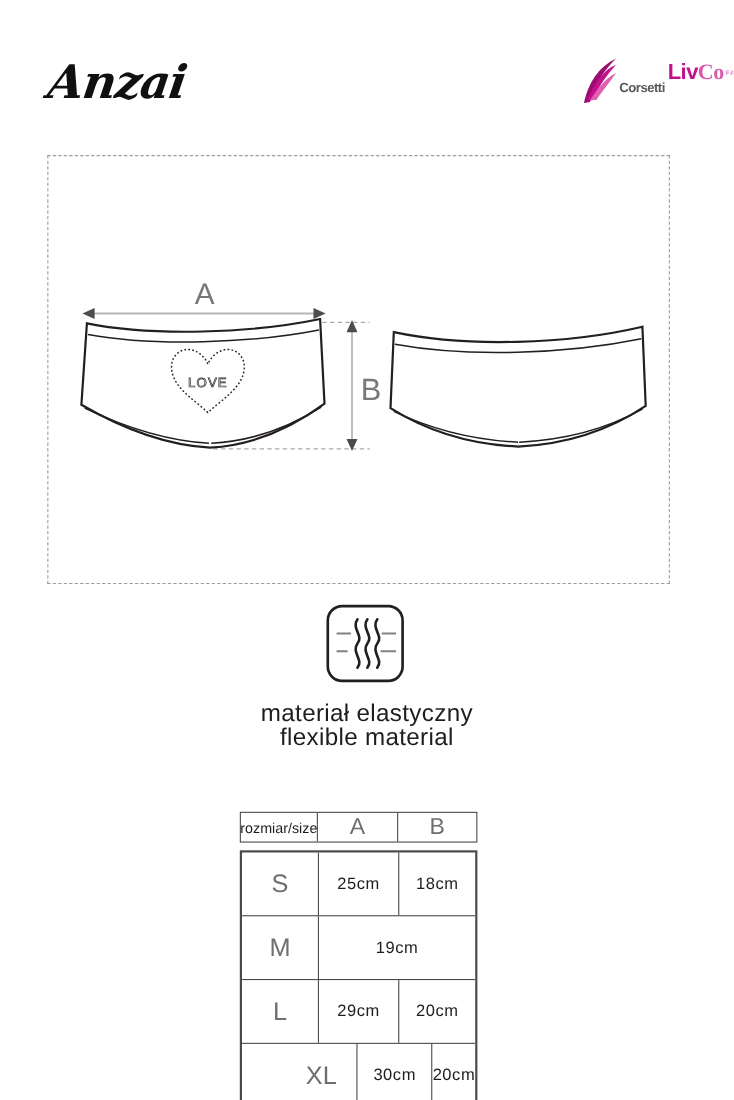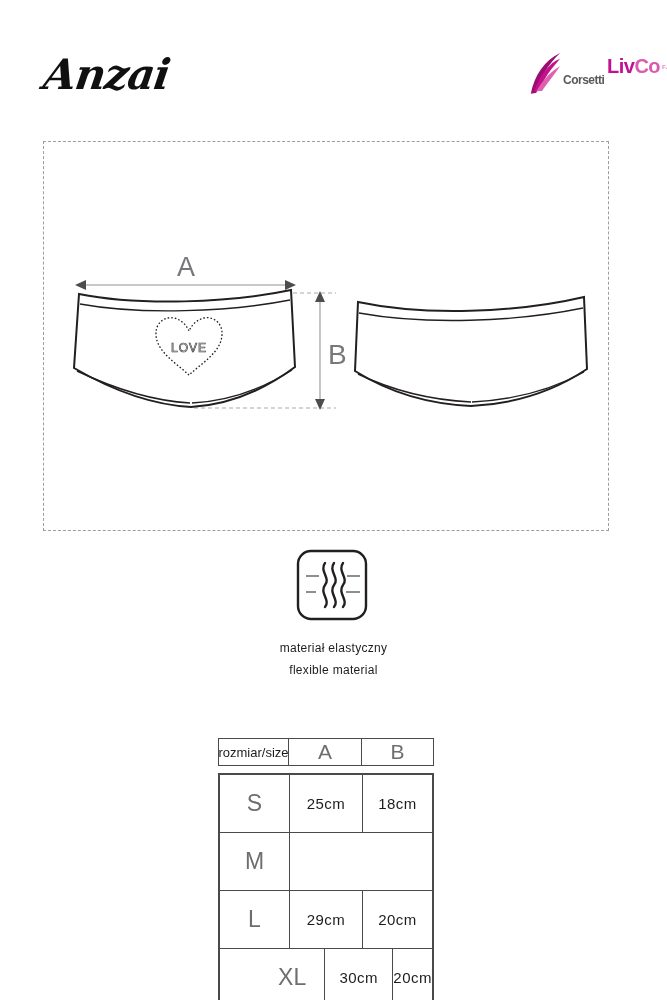--- a/index.html
+++ b/index.html
@@ -11,35 +11,35 @@
   .script-name{
     position:absolute;left:44px;top:50px;
     font-family:"DejaVu Serif",serif;font-style:italic;font-weight:bold;
     font-size:42px;color:#101010;transform:skewX(-8deg);letter-spacing:-1px;
   }
   .brand{position:absolute;left:527px;top:48px;display:flex;align-items:flex-start;}
   .brand .wing{width:34px;height:48px;margin-right:2px;}
   .brand-text{display:flex;flex-direction:column;line-height:1;}
   .brand-line1{display:flex;align-items:flex-start;margin-top:8px;}
   .brand-liv{font-size:20px;font-weight:bold;color:#c21090;letter-spacing:-0.5px;margin-left:44px;}
-  .brand-co{font-size:20px;font-weight:bold;color:#d95aae;letter-spacing:-0.5px;}
+  .brand-co{font-size:20px;font-weight:bold;color:#d95aae;letter-spacing:-0.5px;font-family:Liberation Serif, serif;}
   .brand-fashion{font-size:6px;font-weight:bold;color:#e583c4;margin-left:2px;margin-top:6px;letter-spacing:0.5px;}
   .brand-reg{font-size:5px;vertical-align:super;}
   .brand-corsetti{font-size:12px;font-weight:bold;color:#58595b;margin-top:-2px;letter-spacing:-0.5px;}
   
   .dashed-box{
     position:absolute;left:43px;top:141px;width:566px;height:390px;
     border:1px dashed #9d9d9d;box-sizing:border-box;
   }
   .dashed-box svg{display:block;}
   
   .mat-icon{position:absolute;left:295px;top:548px;width:74px;height:74px;}
   .mat-caption{
     position:absolute;left:0;top:637px;width:667px;text-align:center;
-    font-size:12px;line-height:22px;color:#1d1d1b;letter-spacing:0.3px;
+    font-size:22px;line-height:22px;color:#1d1d1b;letter-spacing:0.3px;
   }
   
   .size-table{position:absolute;left:218px;top:738px;width:216px;}
   .t-head{display:flex;height:28px;border:1px solid #4a4a4b;box-sizing:border-box;background:#fff;}
   .t-body{border:2px solid #4a4a4b;margin-top:7px;background:#fff;}
   .t-row{display:flex;height:57px;border-bottom:1px solid #4a4a4b;}
   .t-row:last-child{border-bottom:none;margin-left:40px;}
   .cell{display:flex;align-items:center;justify-content:center;box-sizing:border-box;}
   .c1{width:70px;border-right:1px solid #4a4a4b;}
   .c2{width:73px;border-right:1px solid #4a4a4b;}
@@ -139,20 +139,21 @@
       <div class="cell c3 hd-letter">B</div>
     </div>
     <div class="t-body">
       <div class="t-row">
         <div class="cell c1 sz">S</div>
         <div class="cell c2 val">25cm</div>
         <div class="cell c3 val">18cm</div>
       </div>
       <div class="t-row">
         <div class="cell c1 sz">M</div>
+        <div class="cell c3 val">19cm</div>
       </div>
       <div class="t-row">
         <div class="cell c1 sz">L</div>
         <div class="cell c2 val">29cm</div>
         <div class="cell c3 val">20cm</div>
       </div>
       <div class="t-row">
         <div class="cell c1 sz">XL</div>
         <div class="cell c2 val">30cm</div>
         <div class="cell c3 val">20cm</div>

